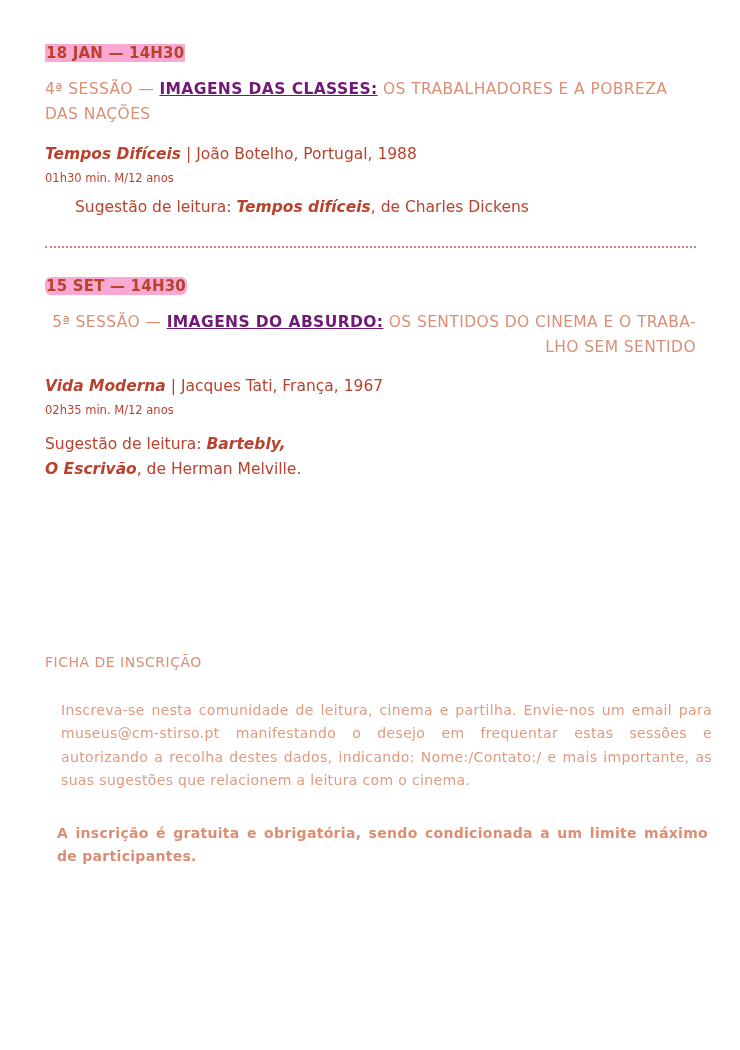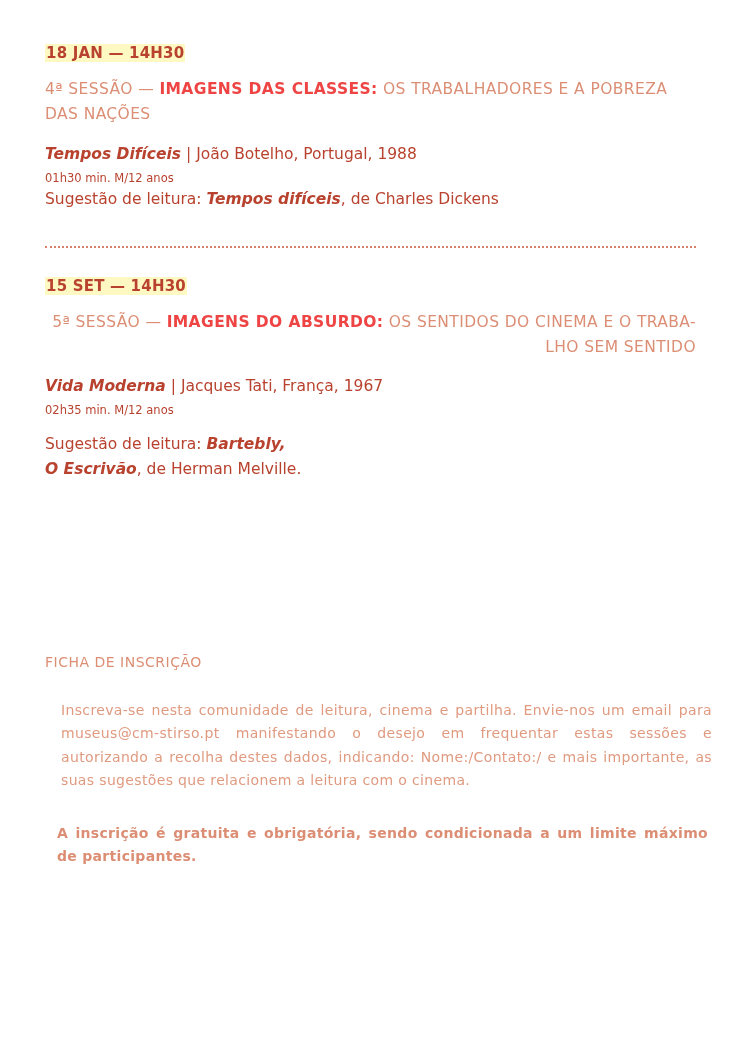--- a/index.html
+++ b/index.html
@@ -5,36 +5,36 @@
     html, body { margin: 0; padding: 0; background: #ffffff; }
     body {
       width: 740px; height: 1050px; position: relative; overflow: hidden;
       font-family: "DejaVu Sans", sans-serif;
     }
     .page { position: absolute; left: 45px; top: 0; width: 651px; }
 
     .date-tag {
       position: absolute; left: 0;
       display: inline-block;
-      background: #fef9c3;
+      background: #f9a8d4;
       color: #b8422e;
       font-weight: bold;
       font-size: 15px;
       letter-spacing: 0.2px;
       padding: 0 1px;
       line-height: 18px;
     }
     .session-title {
       position: absolute; left: 0; width: 651px;
       color: #dc8e74;
       font-size: 15.5px;
       line-height: 25px;
       letter-spacing: 0.4px;
     }
-    .session-title b { font-weight: bold; color: #ef4444; }
+    .session-title b { font-weight: bold; color: #701a75; text-decoration: underline; }
     .film-line {
       position: absolute; left: 0;
       color: #b8422e;
       font-size: 15.5px;
       line-height: 20px;
     }
     .film-line i { font-weight: bold; font-style: italic; }
     .duration {
       position: absolute; left: 0;
       color: #b8422e;
@@ -88,29 +88,29 @@
     <div class="session-title" style="top:77px;">
       <span>4ª SESSÃO — </span><b>IMAGENS DAS CLASSES:</b><span> OS TRABALHADORES E A POBREZA DAS NAÇÕES</span>
     </div>
 
     <div class="film-line" style="top:144px;text-align:center;">
       <i>Tempos Difíceis</i><span> | João Botelho, Portugal, 1988</span>
     </div>
 
     <div class="duration" style="top:171px;">01h30 min. M/12 anos</div>
 
-    <div class="reading" style="top:187px;">
+    <div class="reading" style="top:195px;margin-left:30px;">
       <span>Sugestão de leitura: </span><i>Tempos difíceis</i><span>, de Charles Dickens</span>
     </div>
   </section>
 
   <div class="divider" style="top:246px;"></div>
 
   <section>
-    <span class="date-tag" style="top:277px;">15 SET — 14H30</span>
+    <span class="date-tag" style="top:277px;border-radius:6px;">15 SET — 14H30</span>
 
     <div class="session-title" style="top:310px;text-align:right;">
       <span>5ª SESSÃO — </span><b>IMAGENS DO ABSURDO:</b><span> OS SENTIDOS DO CINEMA E O TRABA-LHO SEM SENTIDO</span>
     </div>
 
     <div class="film-line" style="top:376px;">
       <i>Vida Moderna</i><span> | Jacques Tati, França, 1967</span>
     </div>
 
     <div class="duration" style="top:403px;">02h35 min. M/12 anos</div>

